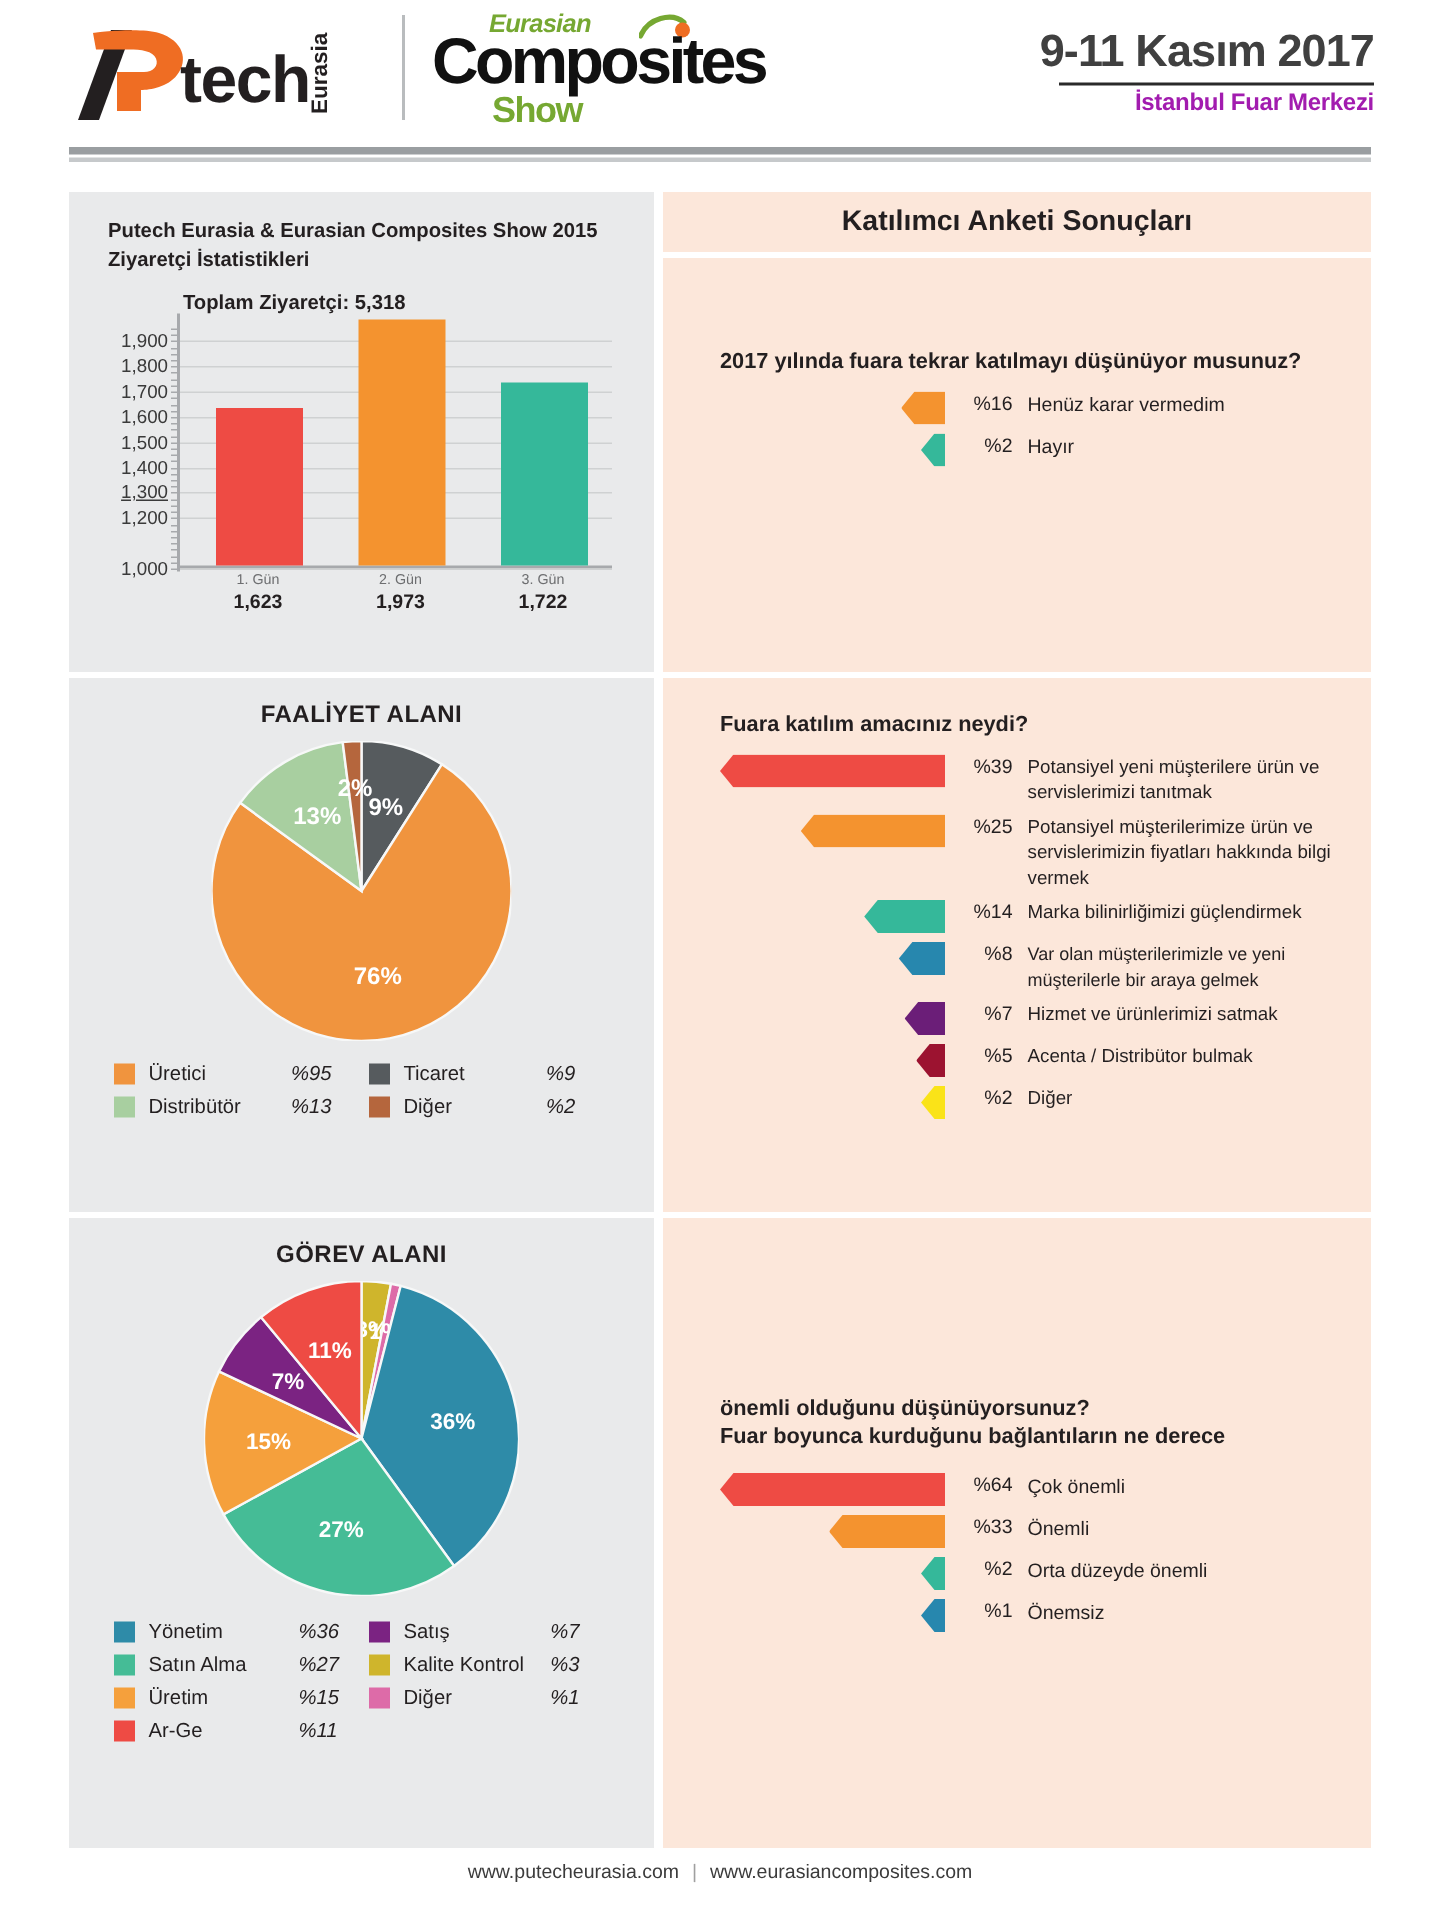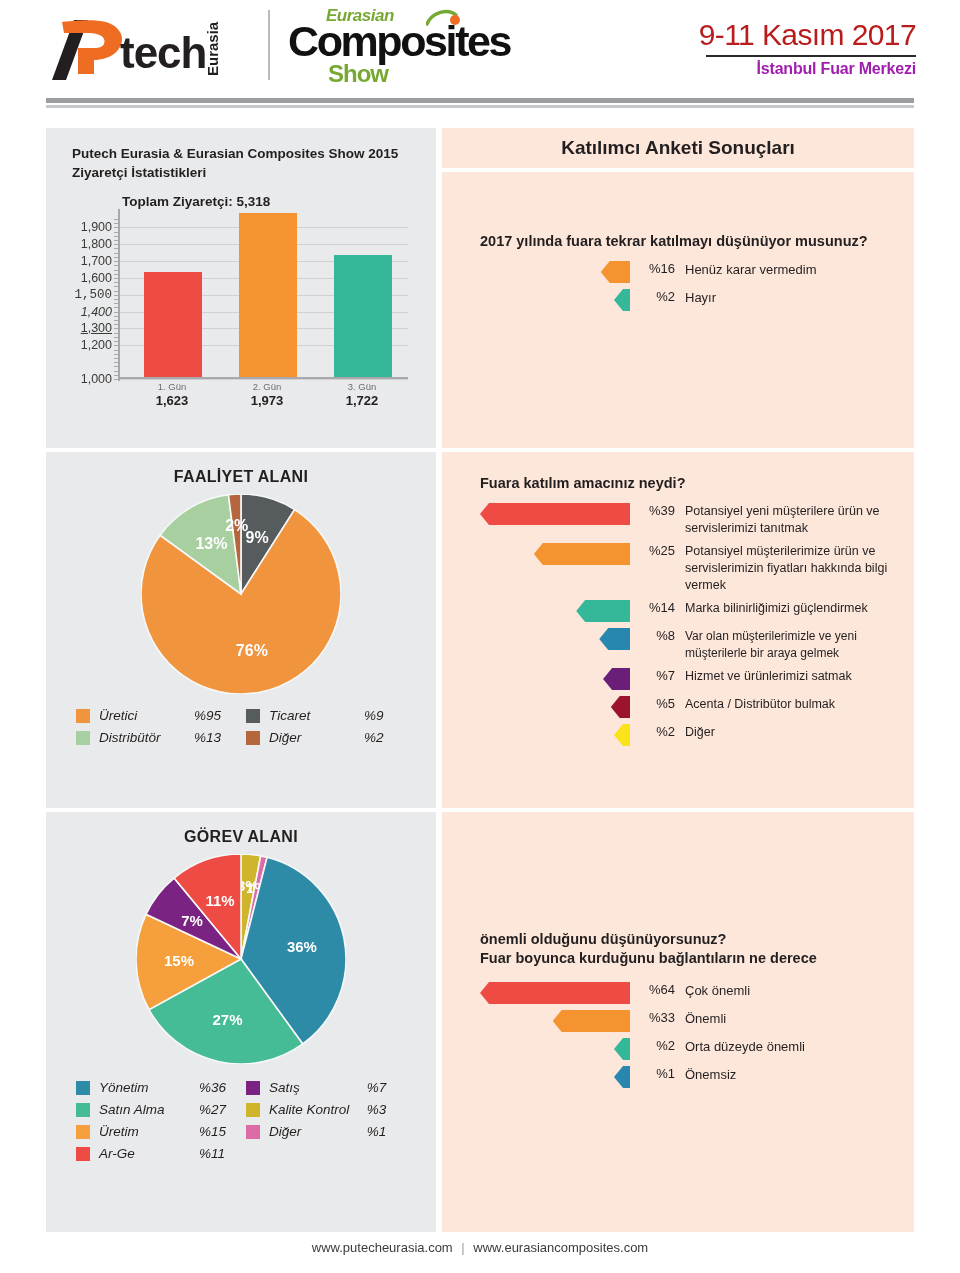--- a/index.html
+++ b/index.html
@@ -14,21 +14,21 @@
   .logo-divider{position:absolute;left:268px;top:10px;width:2px;height:70px;background:#b9bcbe;}
   .logo-comp{position:absolute;left:288px;top:6px;width:190px;height:82px;}
   .comp-eurasian{position:absolute;left:38px;top:0px;font-size:17px;font-weight:bold;
      color:#76a832;font-style:italic;letter-spacing:-.5px;}
   .comp-main{position:absolute;left:0px;top:14px;font-size:43px;font-weight:bold;color:#111;
      letter-spacing:-2.4px;line-height:1;text-align:center;}
   .comp-show{position:absolute;left:40px;top:54px;font-size:24px;font-weight:bold;color:#76a832;
      letter-spacing:-1px;}
   .comp-swoosh{position:absolute;left:138px;top:2px;width:34px;height:20px;}
   .date-block{position:absolute;right:44px;top:18px;text-align:right;width:330px;}
-  .date-line1{font-size:30px;font-weight:normal;letter-spacing:-.6px;color:#b91c1c;}
+  .date-line1{font-size:30px;font-weight:bold;letter-spacing:-.6px;color:#404040;}
   .date-rule{height:2px;background:#2a2a2a;margin:3px 0 3px 120px;}
   .date-line2{font-size:16px;font-weight:bold;color:#a21caf;letter-spacing:-.2px;}
   .hdr-bar1{position:absolute;left:46px;top:98px;width:868px;height:5px;background:#9a9ea1;}
   .hdr-bar2{position:absolute;left:46px;top:105px;width:868px;height:3px;background:#c6c9cb;}
 
   
   .panelL{position:absolute;background:#e9eaeb;left:46px;width:390px;}
   .panelR{position:absolute;background:#fce7da;left:442px;width:472px;}
   .r0{top:128px;height:40px;}
   .l1{top:128px;height:320px;}
@@ -56,21 +56,21 @@
   .dayname{font-size:9.5px;color:#6d6e70;}
   .daynum{font-size:13px;font-weight:bold;color:#231f20;margin-top:1px;}
 
   
   .pietitle{font-size:16px;font-weight:bold;text-align:center;padding-top:16px;letter-spacing:.3px;}
   .pie-wrap{position:relative;margin:12px auto 0 auto;}
   .legend{margin:0 auto;width:330px;}
   .legrow{display:flex;align-items:center;margin-bottom:7px;}
   .legcell{display:flex;align-items:center;}
   .swatch{width:14px;height:14px;flex:0 0 14px;margin-right:9px;}
-  .legname{font-size:13.5px;font-style:italic;}
+  .legname{font-size:13.5px;}
   .legval{font-size:13.5px;font-style:italic;text-align:left;}
 
   
   .q{font-size:14.5px;font-weight:bold;line-height:19px;}
   .barsblock{margin-top:10px;}
   .brow{display:flex;align-items:flex-start;margin-bottom:6px;}
   .bchevron{position:relative;height:22px;flex:0 0 auto;}
   .bpct{font-size:13px;width:38px;text-align:right;margin-left:7px;flex:0 0 38px;}
   .blbl{font-size:13px;margin-left:10px;line-height:17px;}
 
@@ -125,22 +125,22 @@
     <div>Ziyaretçi İstatistikleri</div>
   </div>
   <div class="chart-sub">Toplam Ziyaretçi: 5,318</div>
   <div class="barchart" id="barchart">
     <div class="axisline-v"></div>
     <div class="axisline-h"></div>
     <div class="yaxis" id="yaxis">
         <div class="ytick" style="top: 160px;">1,000</div>
         <div class="ytick" style="top: 126.316px;">1,200</div>
         <div class="ytick" style="top: 109px; text-decoration: underline;">1,300</div>
-        <div class="ytick" style="top: 92.6316px; font-style: italic;">1,400</div>
-        <div class="ytick" style="top: 75.7895px; font-family: Liberation Mono, monospace;">1,500</div>
+        <div class="ytick" style="top: 92.6316px;">1,400</div>
+        <div class="ytick" style="top: 75.7895px;">1,500</div>
         <div class="ytick" style="top: 58.9474px;">1,600</div>
         <div class="ytick" style="top: 42.1053px;">1,700</div>
         <div class="ytick" style="top: 25.2632px;">1,800</div>
         <div class="ytick" style="top: 8.42105px;">1,900</div>
       </div>
   <div class="grid-h" style="top: 160px;"></div>
       <div class="grid-h" style="top: 126.316px;"></div>
       <div class="grid-h" style="top: 109.474px;"></div>
       <div class="grid-h" style="top: 92.6316px;"></div>
       <div class="grid-h" style="top: 75.7895px;"></div>

